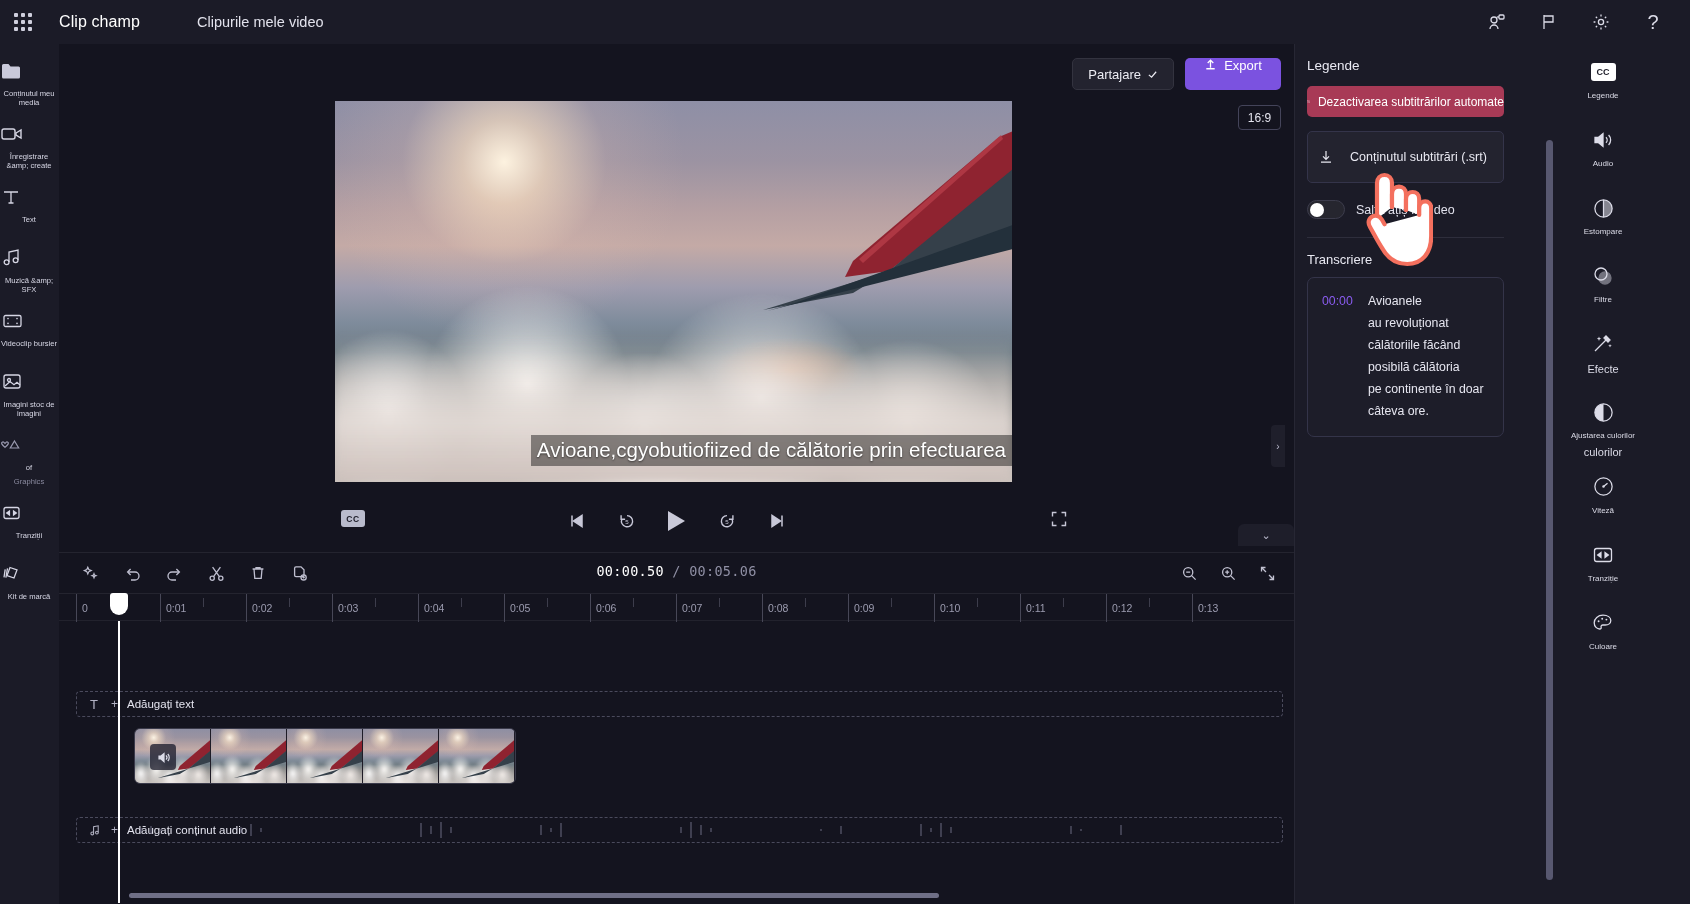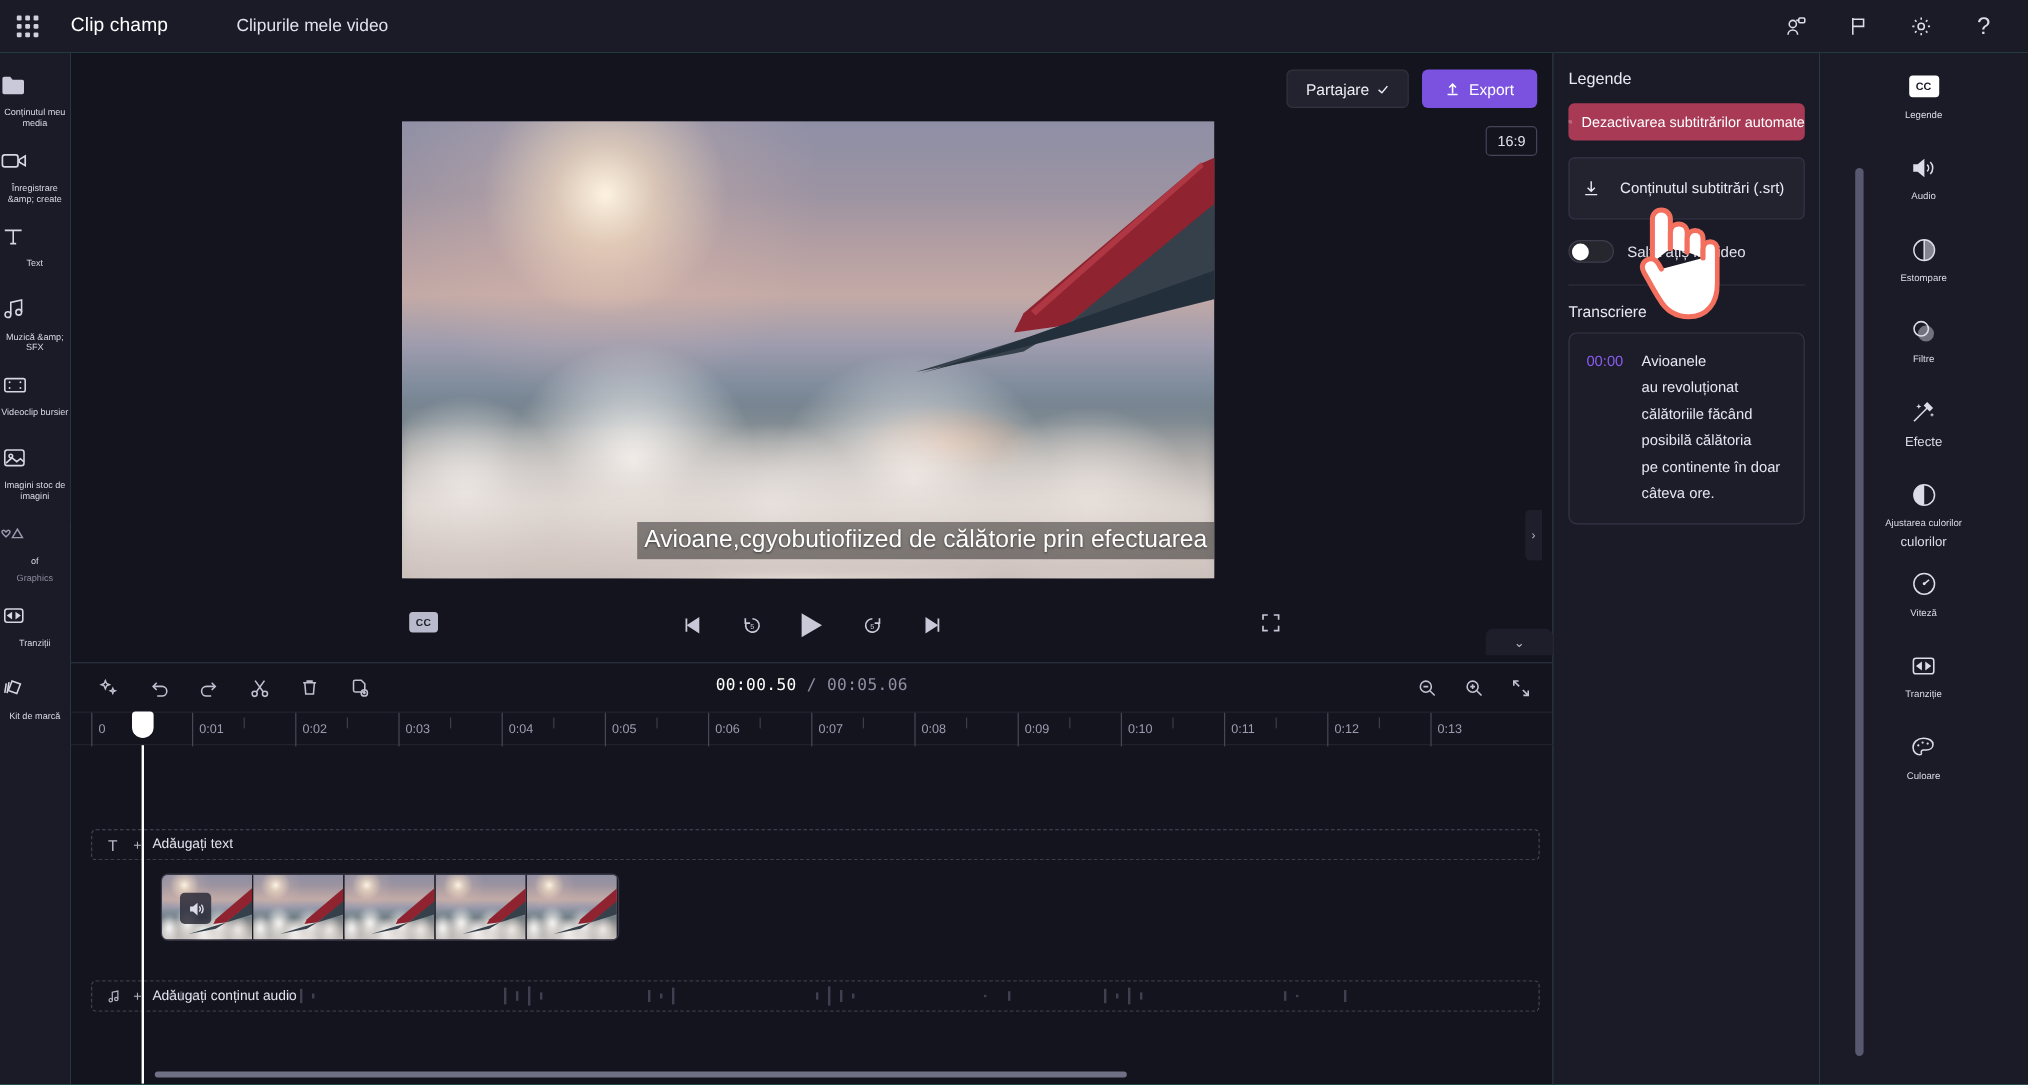--- a/index.html
+++ b/index.html
@@ -3,21 +3,21 @@
 <meta charset="utf-8">
 <style>
   * { box-sizing: border-box; margin: 0; padding: 0; }
   html, body {
     width: 1690px; height: 904px;
     background: #14141f;
     font-family: "Liberation Sans", sans-serif;
     color: #e8e8f0;
     overflow: hidden;
   }
-  .app { position: relative; width: 1690px; height: 904px; background: #5eead4; }
+  .app { position: relative; width: 1690px; height: 904px; background: #be185d; }
 
   
   .topbar {
     position: absolute; top: 0; left: 0; width: 1690px; height: 44px;
     background: #1b1b27; display: flex; align-items: center;
   }
   .waffle { width: 46px; display: flex; align-items: center; justify-content: center; cursor: pointer; }
   .waffle-grid { display: grid; grid-template-columns: repeat(3, 4px); grid-gap: 3px; }
   .waffle-grid i { width: 4px; height: 4px; background: #cfcfdd; border-radius: 1px; display: block; }
   .brand { font-size: 16px; color: #fff; margin-left: 13px; letter-spacing: .1px; }
@@ -54,21 +54,21 @@
   }
   .stage-actions { position: absolute; right: 13px; top: 14px; display: flex; align-items: center; gap: 11px; }
   .btn-share {
     height: 32px; min-width: 90px; padding: 0 15px; background: #23232f;
     border: 1px solid #33333f; border-radius: 5px; color: #ededf4; font-size: 13px;
     display: flex; align-items: center; justify-content: center; gap: 6px; cursor: pointer;
   }
   .btn-export {
     height: 32px; min-width: 96px; padding: 0 16px; background: #7b52e0; border: none;
     border-radius: 5px; color: #fff; font-size: 13px;
-    display: flex; align-items: center; justify-content: center; gap: 7px; cursor: pointer;
+    display: flex; justify-content: center; gap: 7px; cursor: pointer;
   }
   .aspect-chip {
     position: absolute; right: 13px; top: 61px; width: 43px; height: 25px;
     border: 1px solid #44445a; border-radius: 4px; color: #e4e4ee; font-size: 12px;
     display: flex; align-items: center; justify-content: center; cursor: pointer;
   }
 
   .video-frame {
     position: absolute; left: 276px; top: 57px; width: 677px; height: 381px;
     background: linear-gradient(#2a2330, #1b1b24); overflow: hidden;

